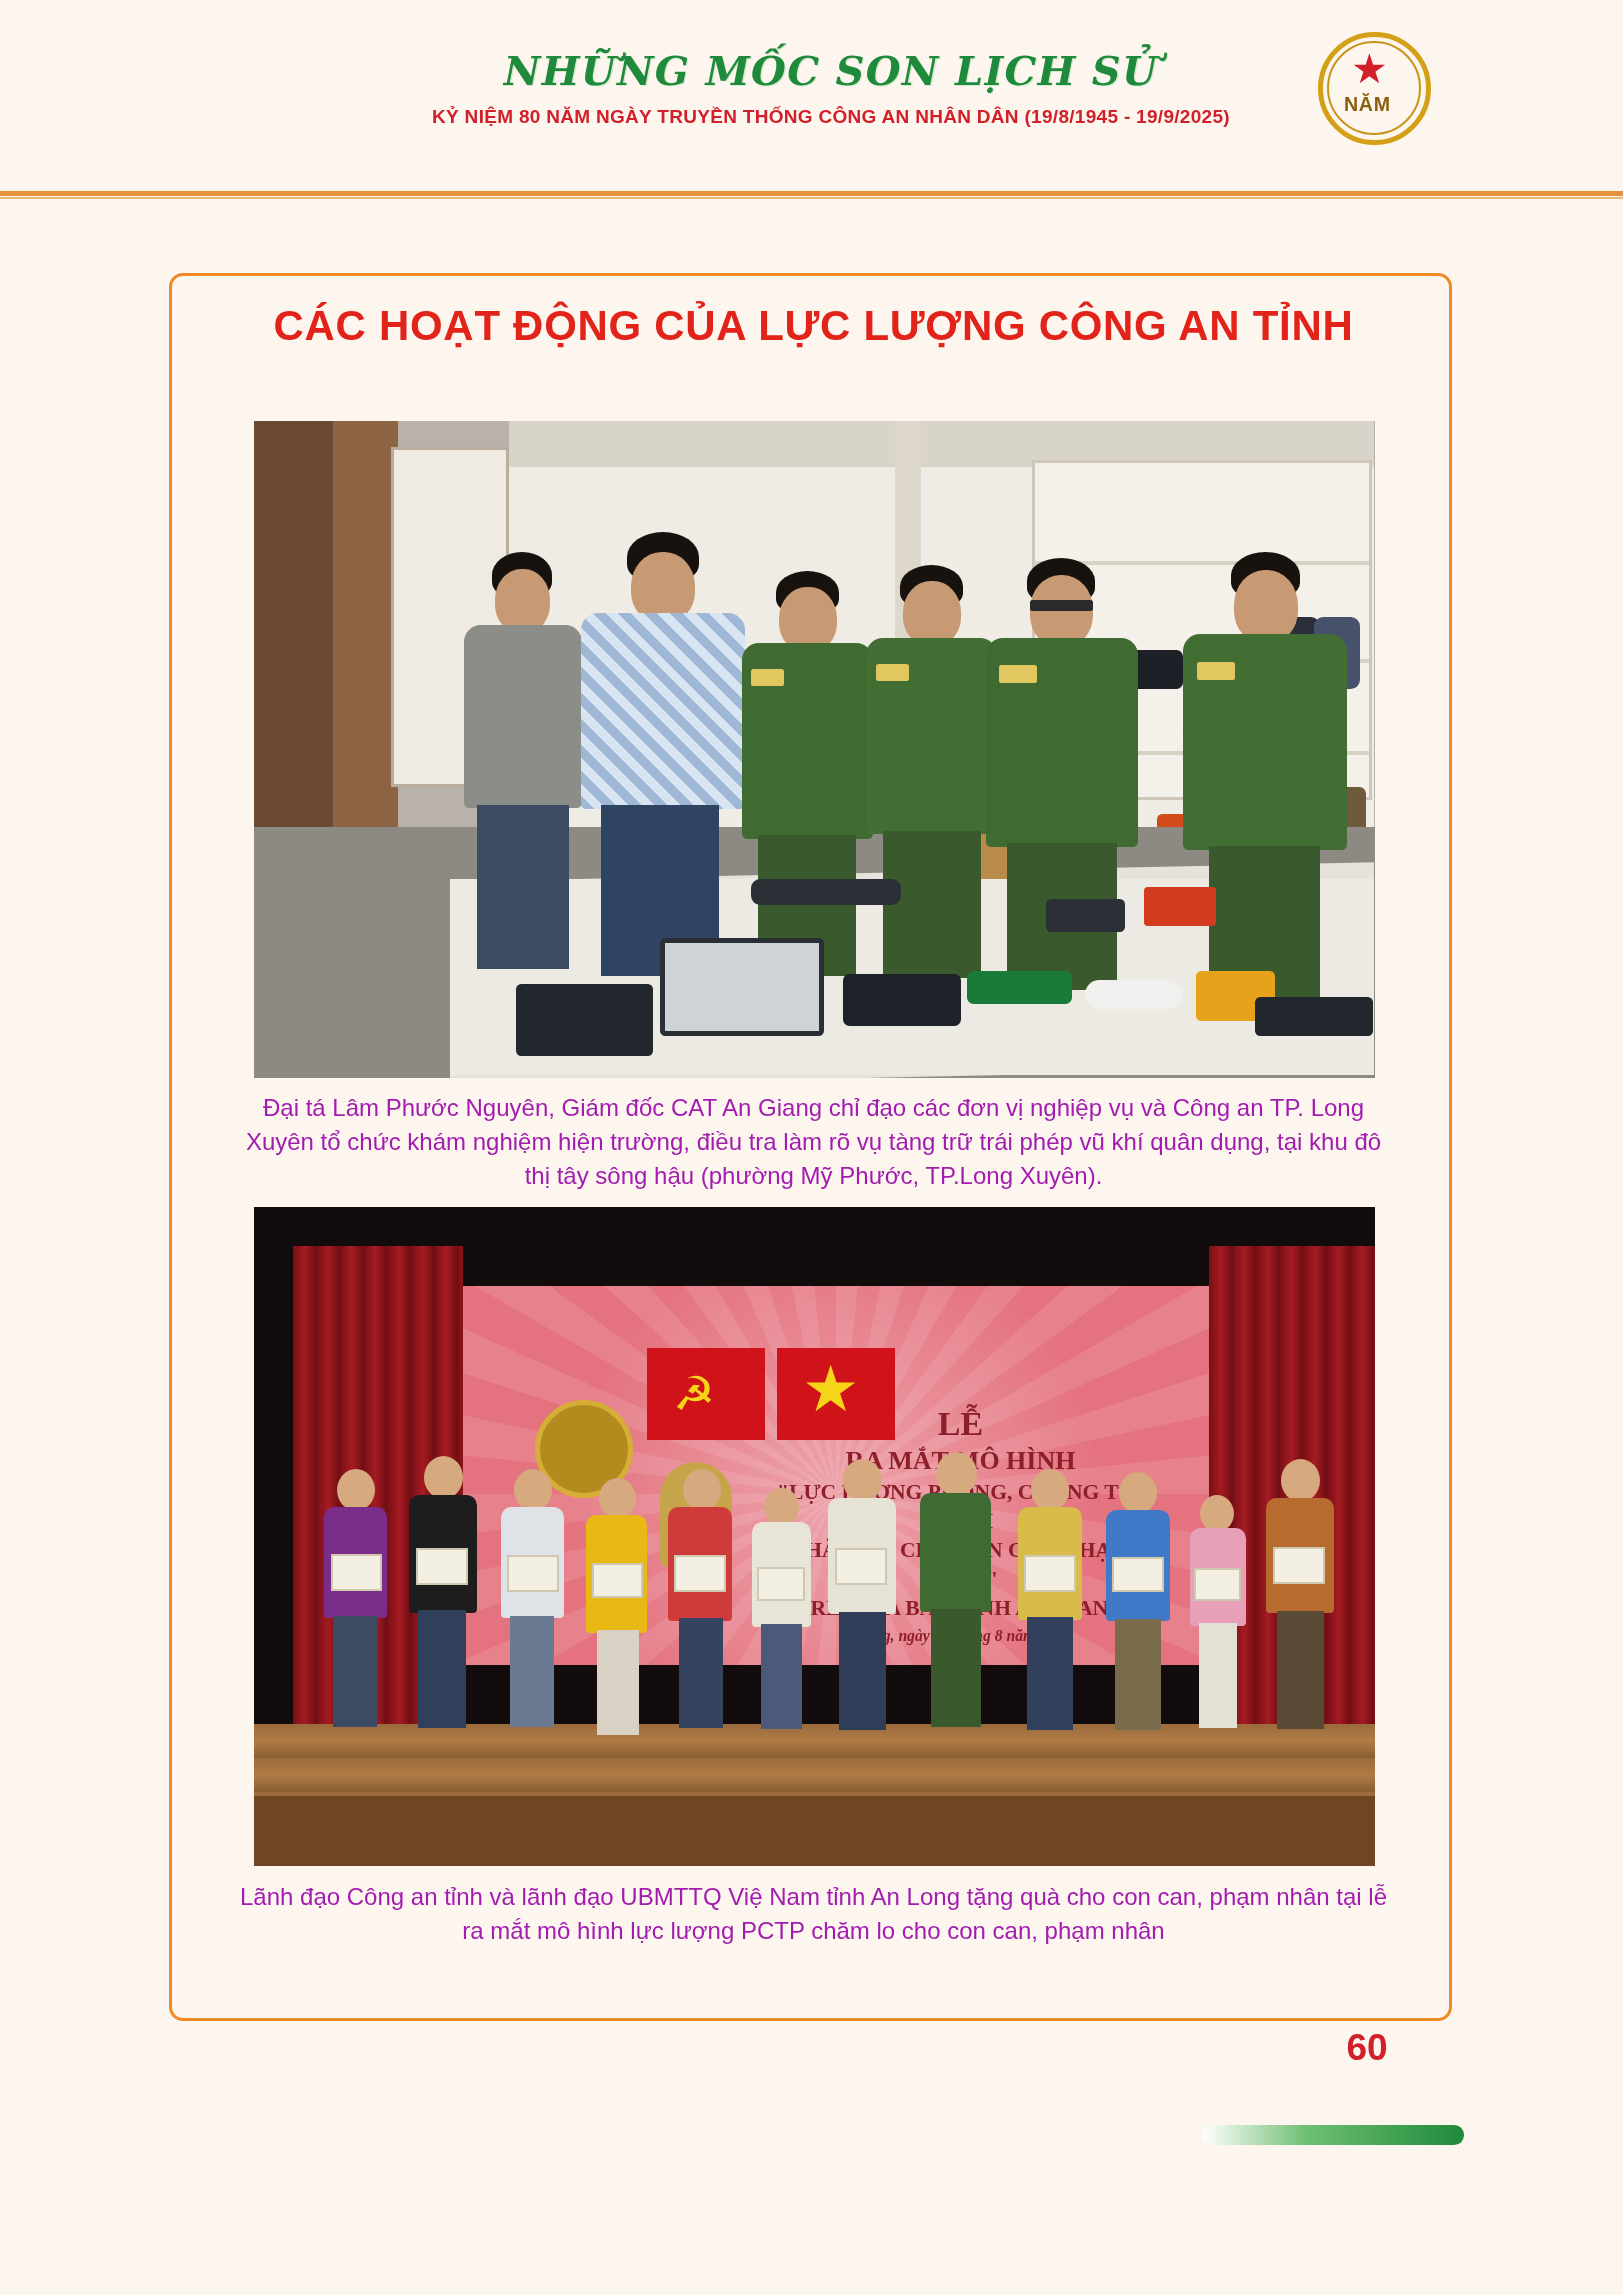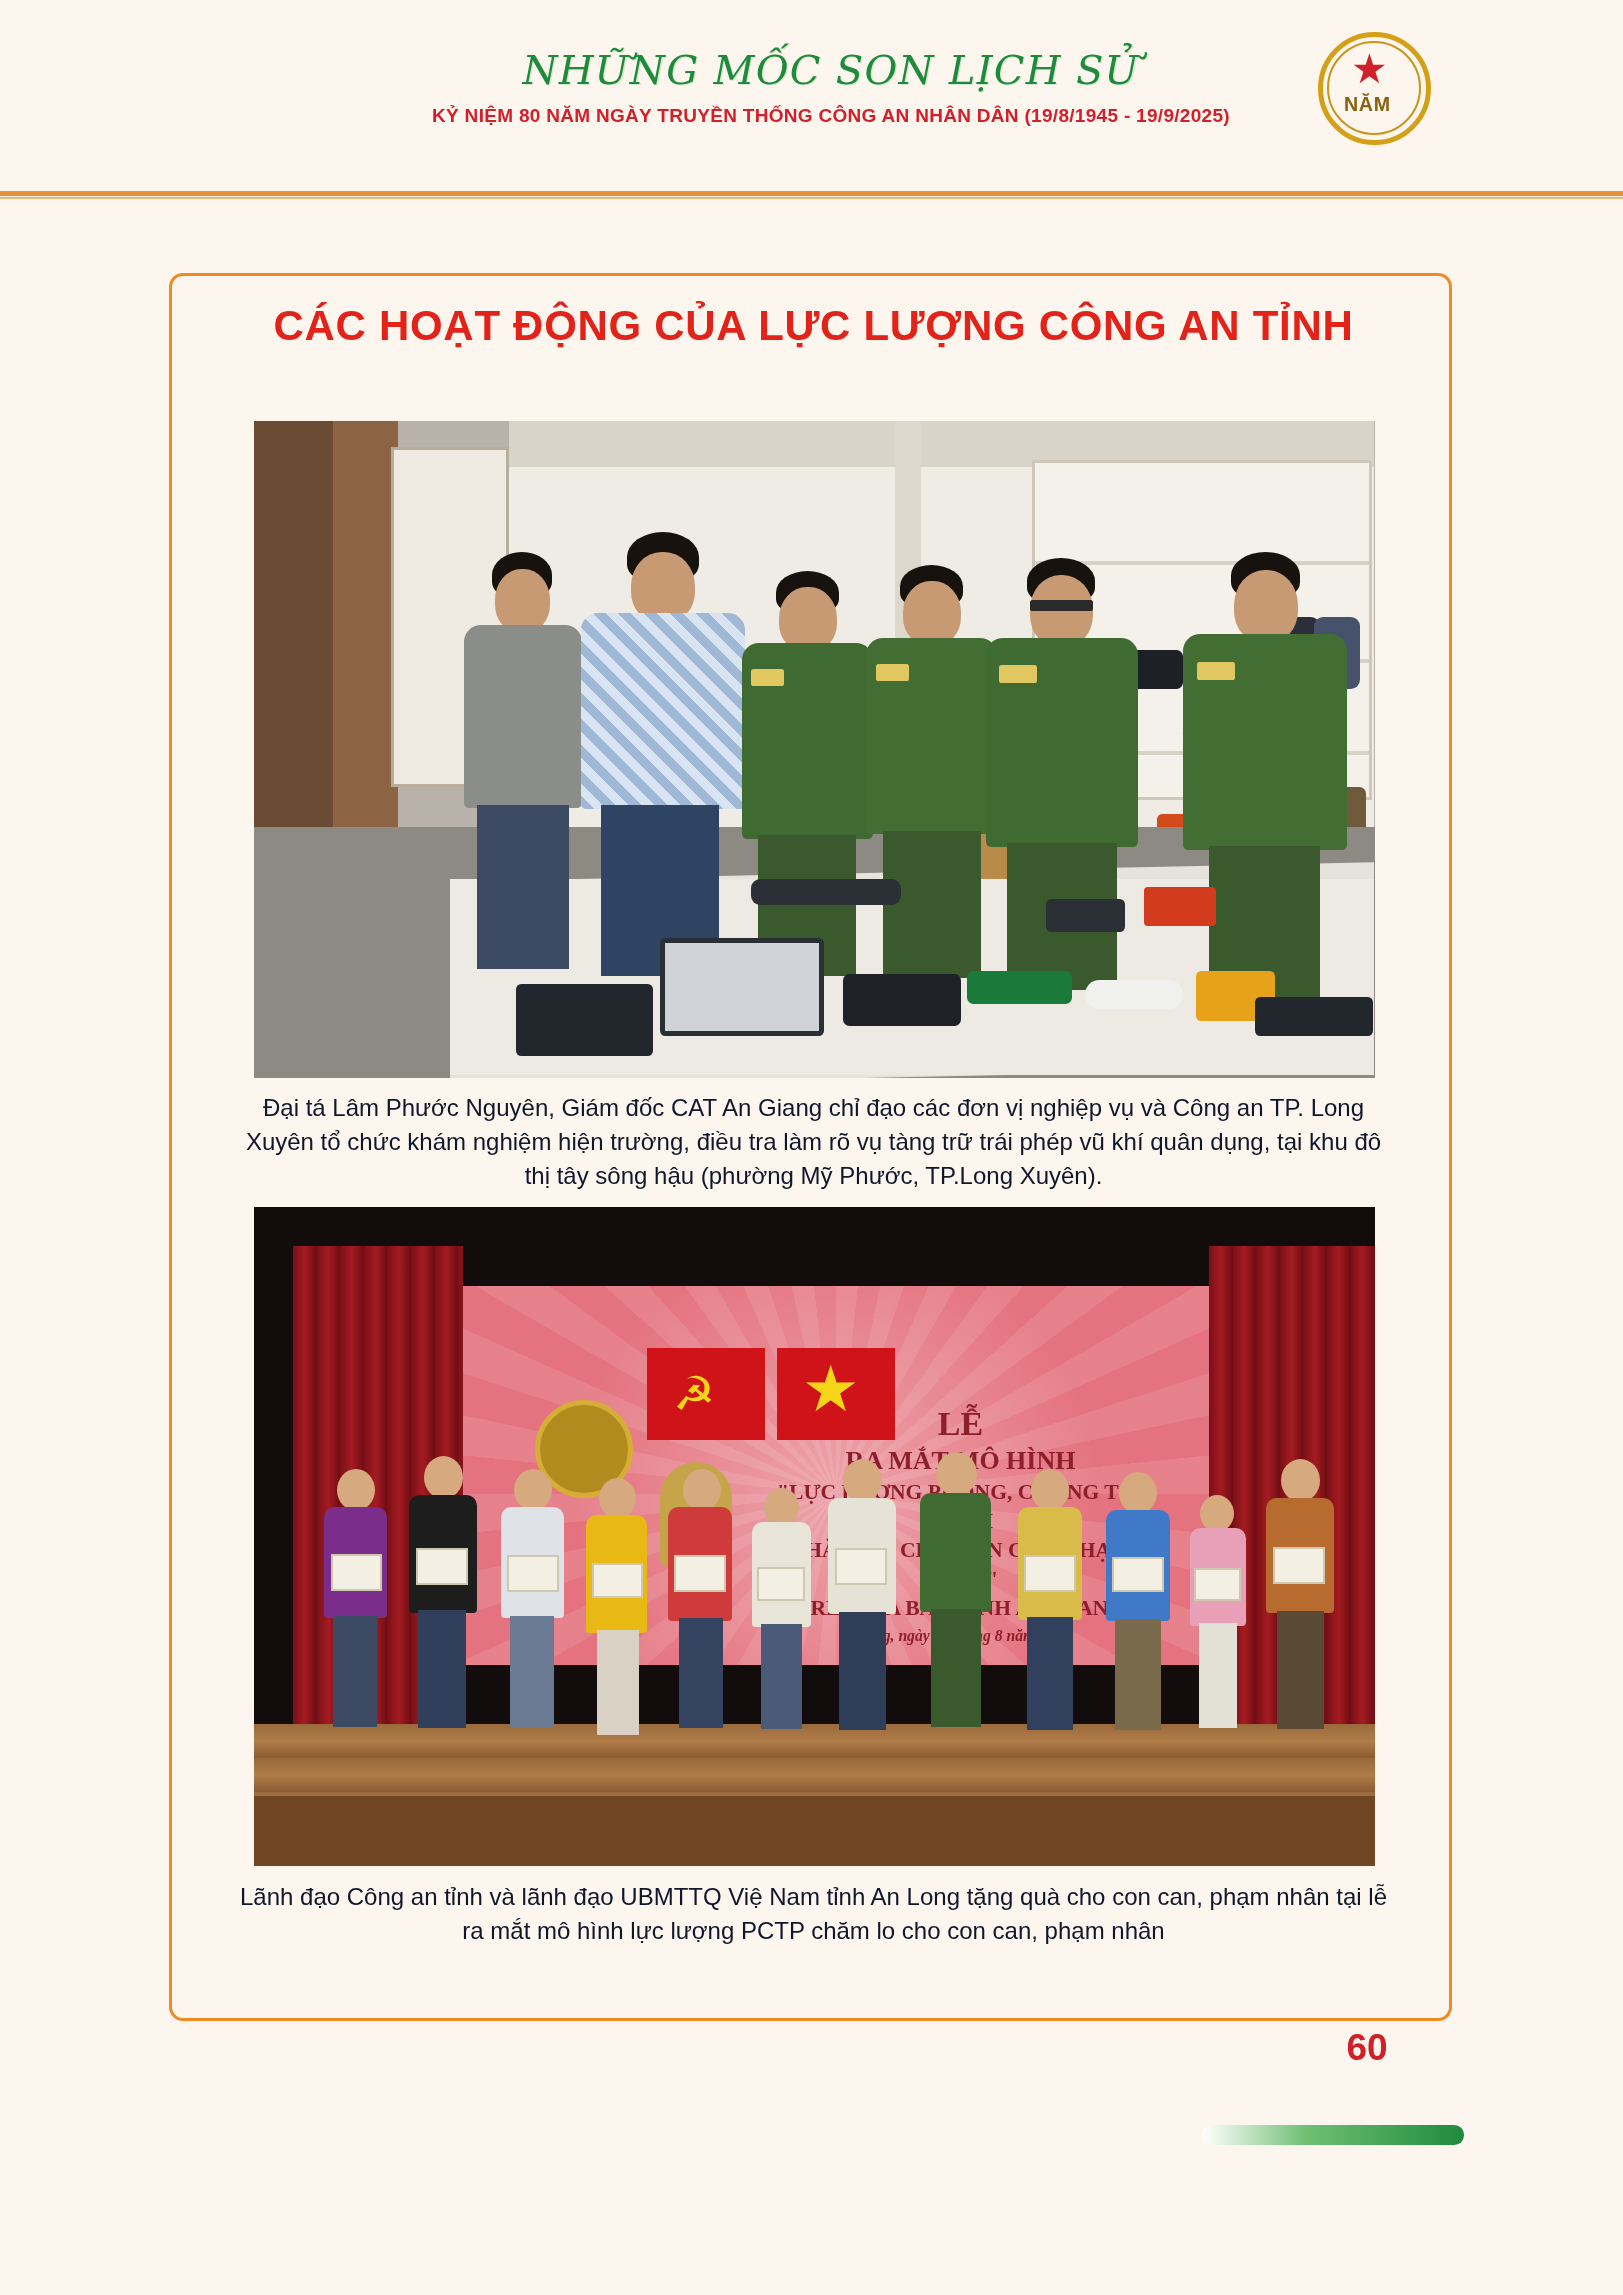--- a/index.html
+++ b/index.html
@@ -44,21 +44,21 @@
   }
   .header-inner {
     position: absolute;
     top: 47px;
     left: 0;
     width: 1623px;
     text-align: center;
   }
   .header-title {
     font-family: "DejaVu Serif", serif;
-    font-weight: normal;
+    font-weight: bold;
     font-style: italic;
     font-size: 40px;
     letter-spacing: 1.3px;
     color: #1f8a3b;
     text-shadow: 1.3px 1.3px 0 #d7e8cf;
     margin: 0;
     padding-left: 39px;
   }
   .header-sub {
     font-family: "Liberation Sans", sans-serif;
@@ -156,21 +156,21 @@
   .photo2 { top: 931px; left: 82px; width: 1121px; height: 659px; }
 
   .caption {
     position: absolute;
     left: 65px;
     width: 1153px;
     text-align: center;
     font-family: "Liberation Sans", sans-serif;
     font-size: 24px;
     line-height: 34px;
-    color: #0f172a;
+    color: #a21caf;
   }
   .caption1 { top: 815px; }
   .caption2 { top: 1604px; }
 
   .page-number {
     position: absolute;
     top: 2027px;
     left: 1282px;
     width: 170px;
     text-align: center;

